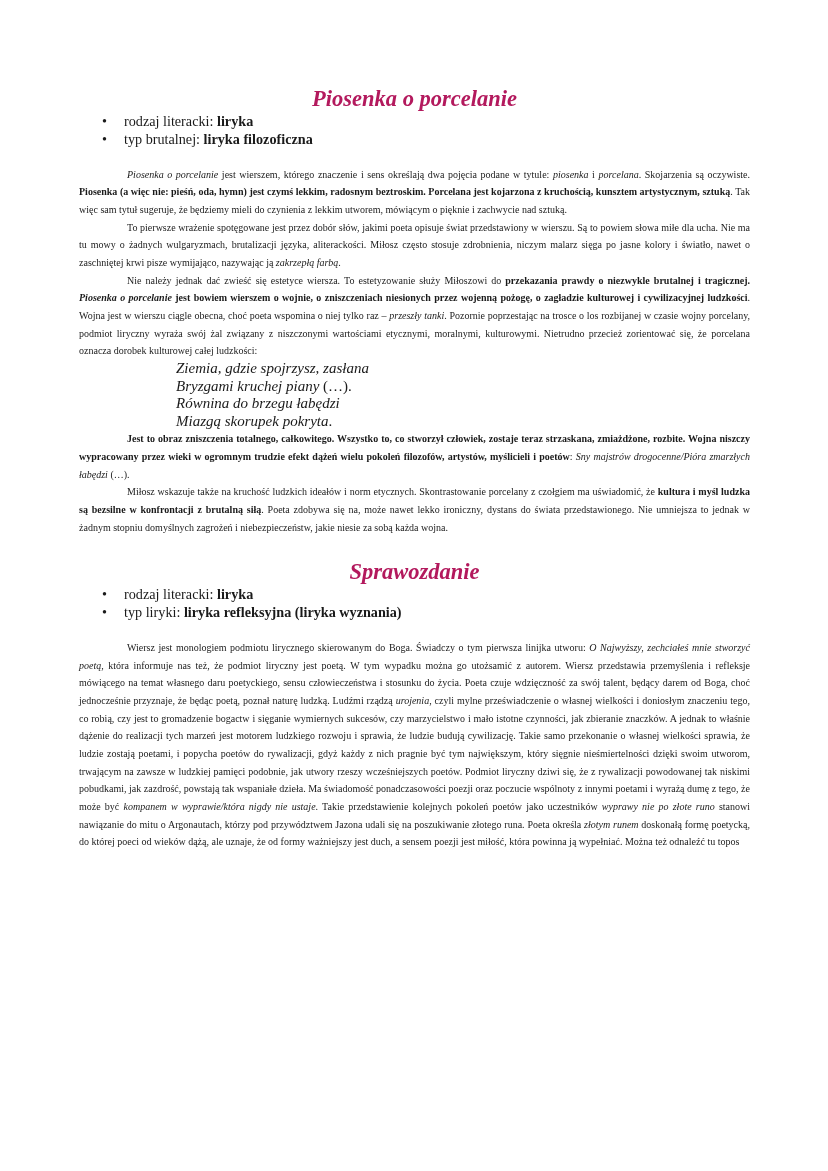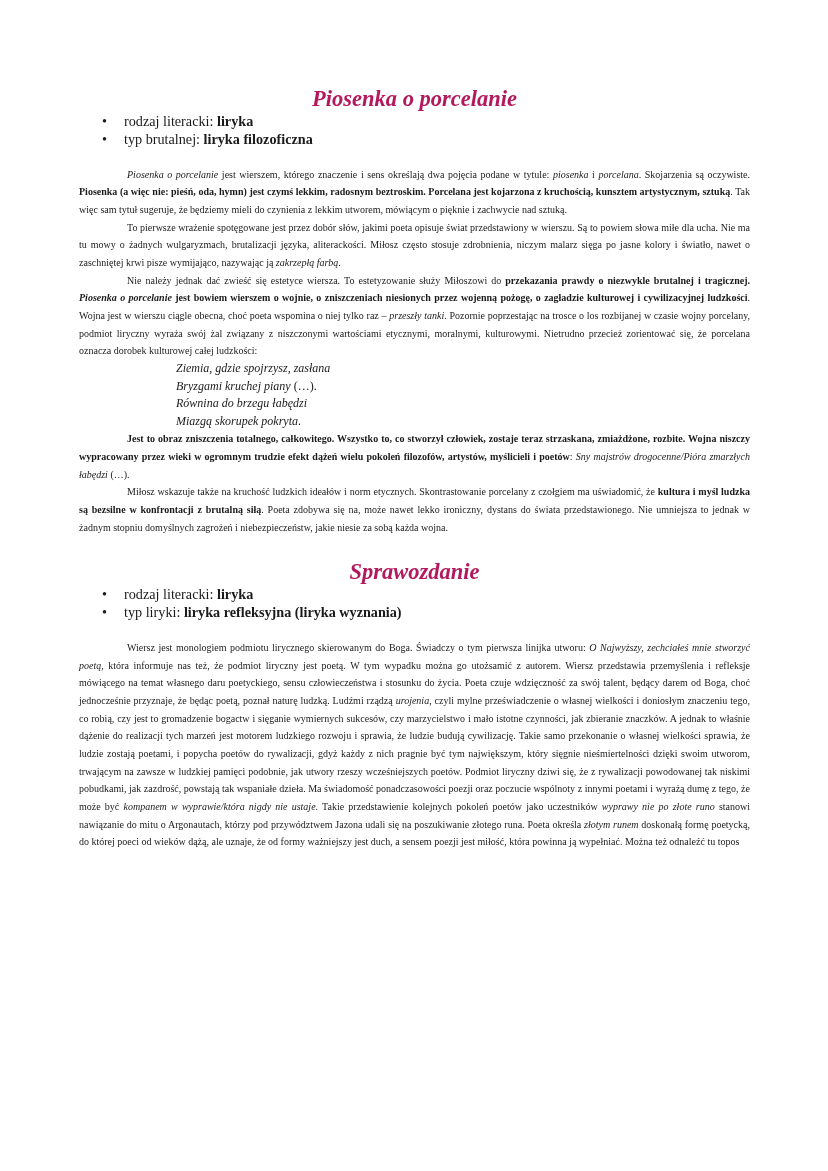--- a/index.html
+++ b/index.html
@@ -50,21 +50,21 @@
       margin: 0;
       font-size: 10px;
       line-height: 17.65px;
       text-align: justify;
       text-indent: 48px;
     }
     .gap { height: 17.6px; }
     .verse {
       margin: 0;
       padding-left: 97px;
-      font-size: 12px;
+      font-size: 15px;
       line-height: 17.6px;
       font-style: italic;
     }
     .verse span.plain { font-style: normal; }
     b { font-weight: bold; text-align: right; }
     i { font-style: italic; }
   </style>
 </head>
 <body>
 

